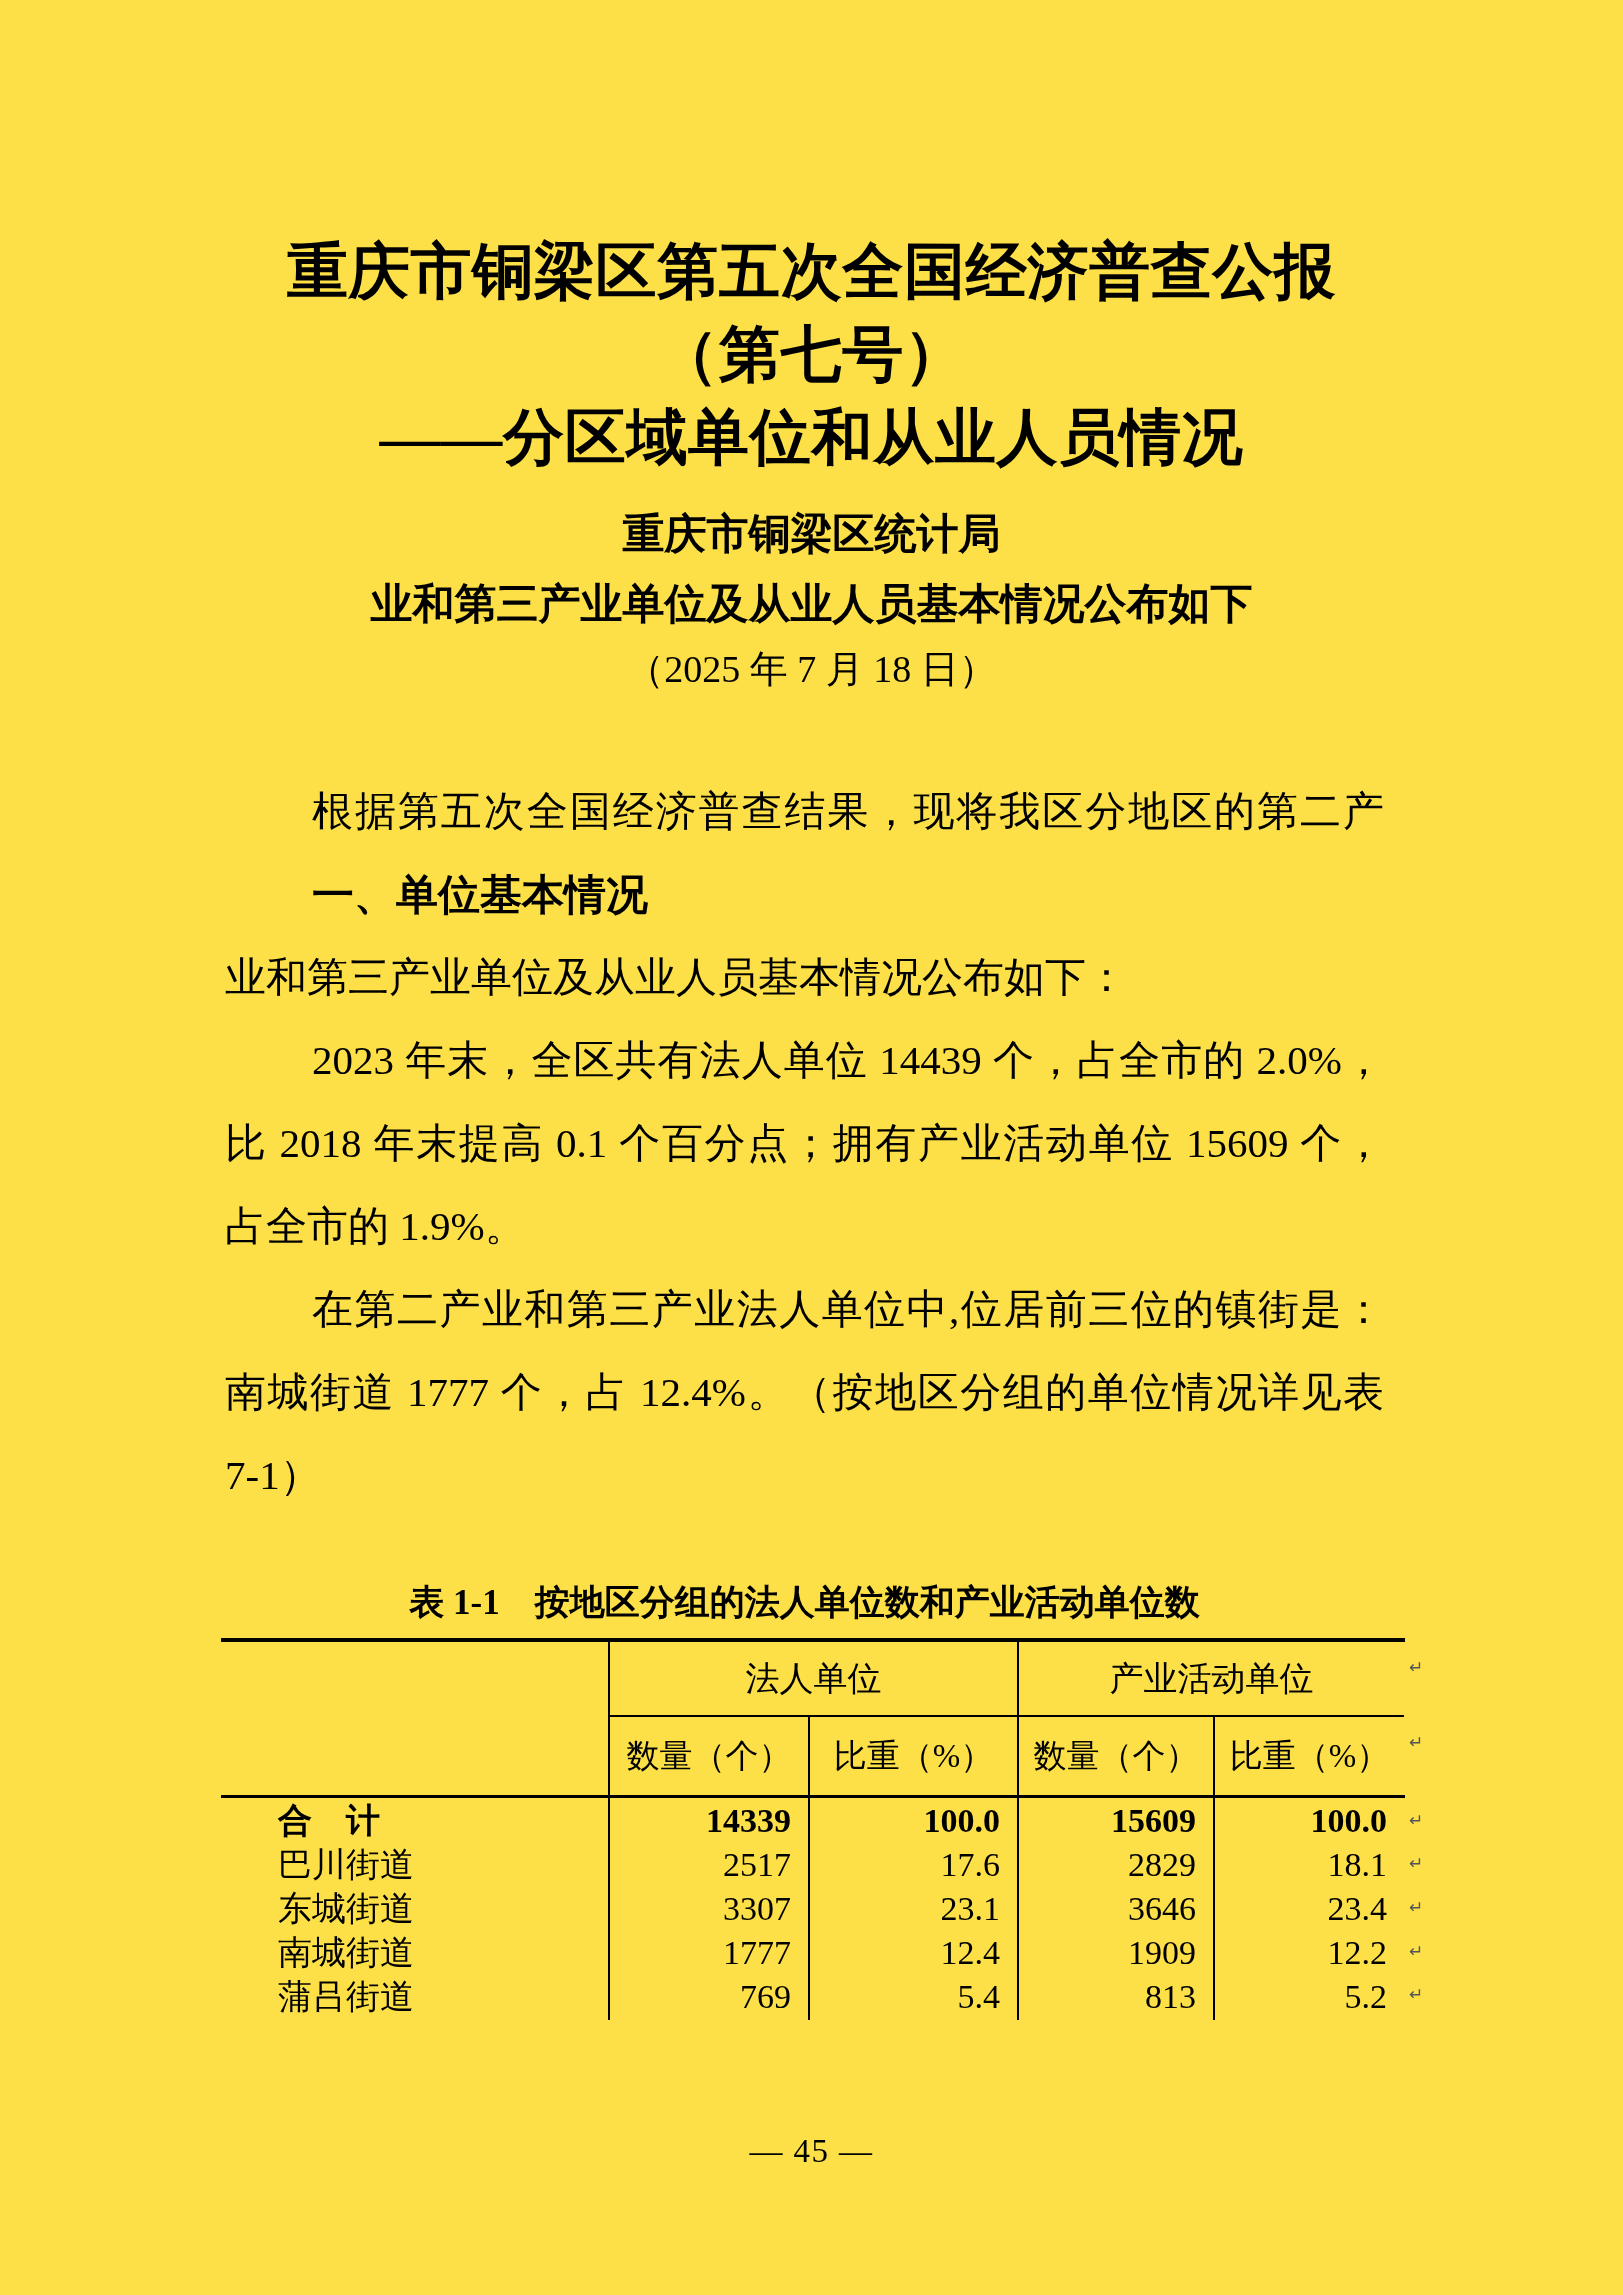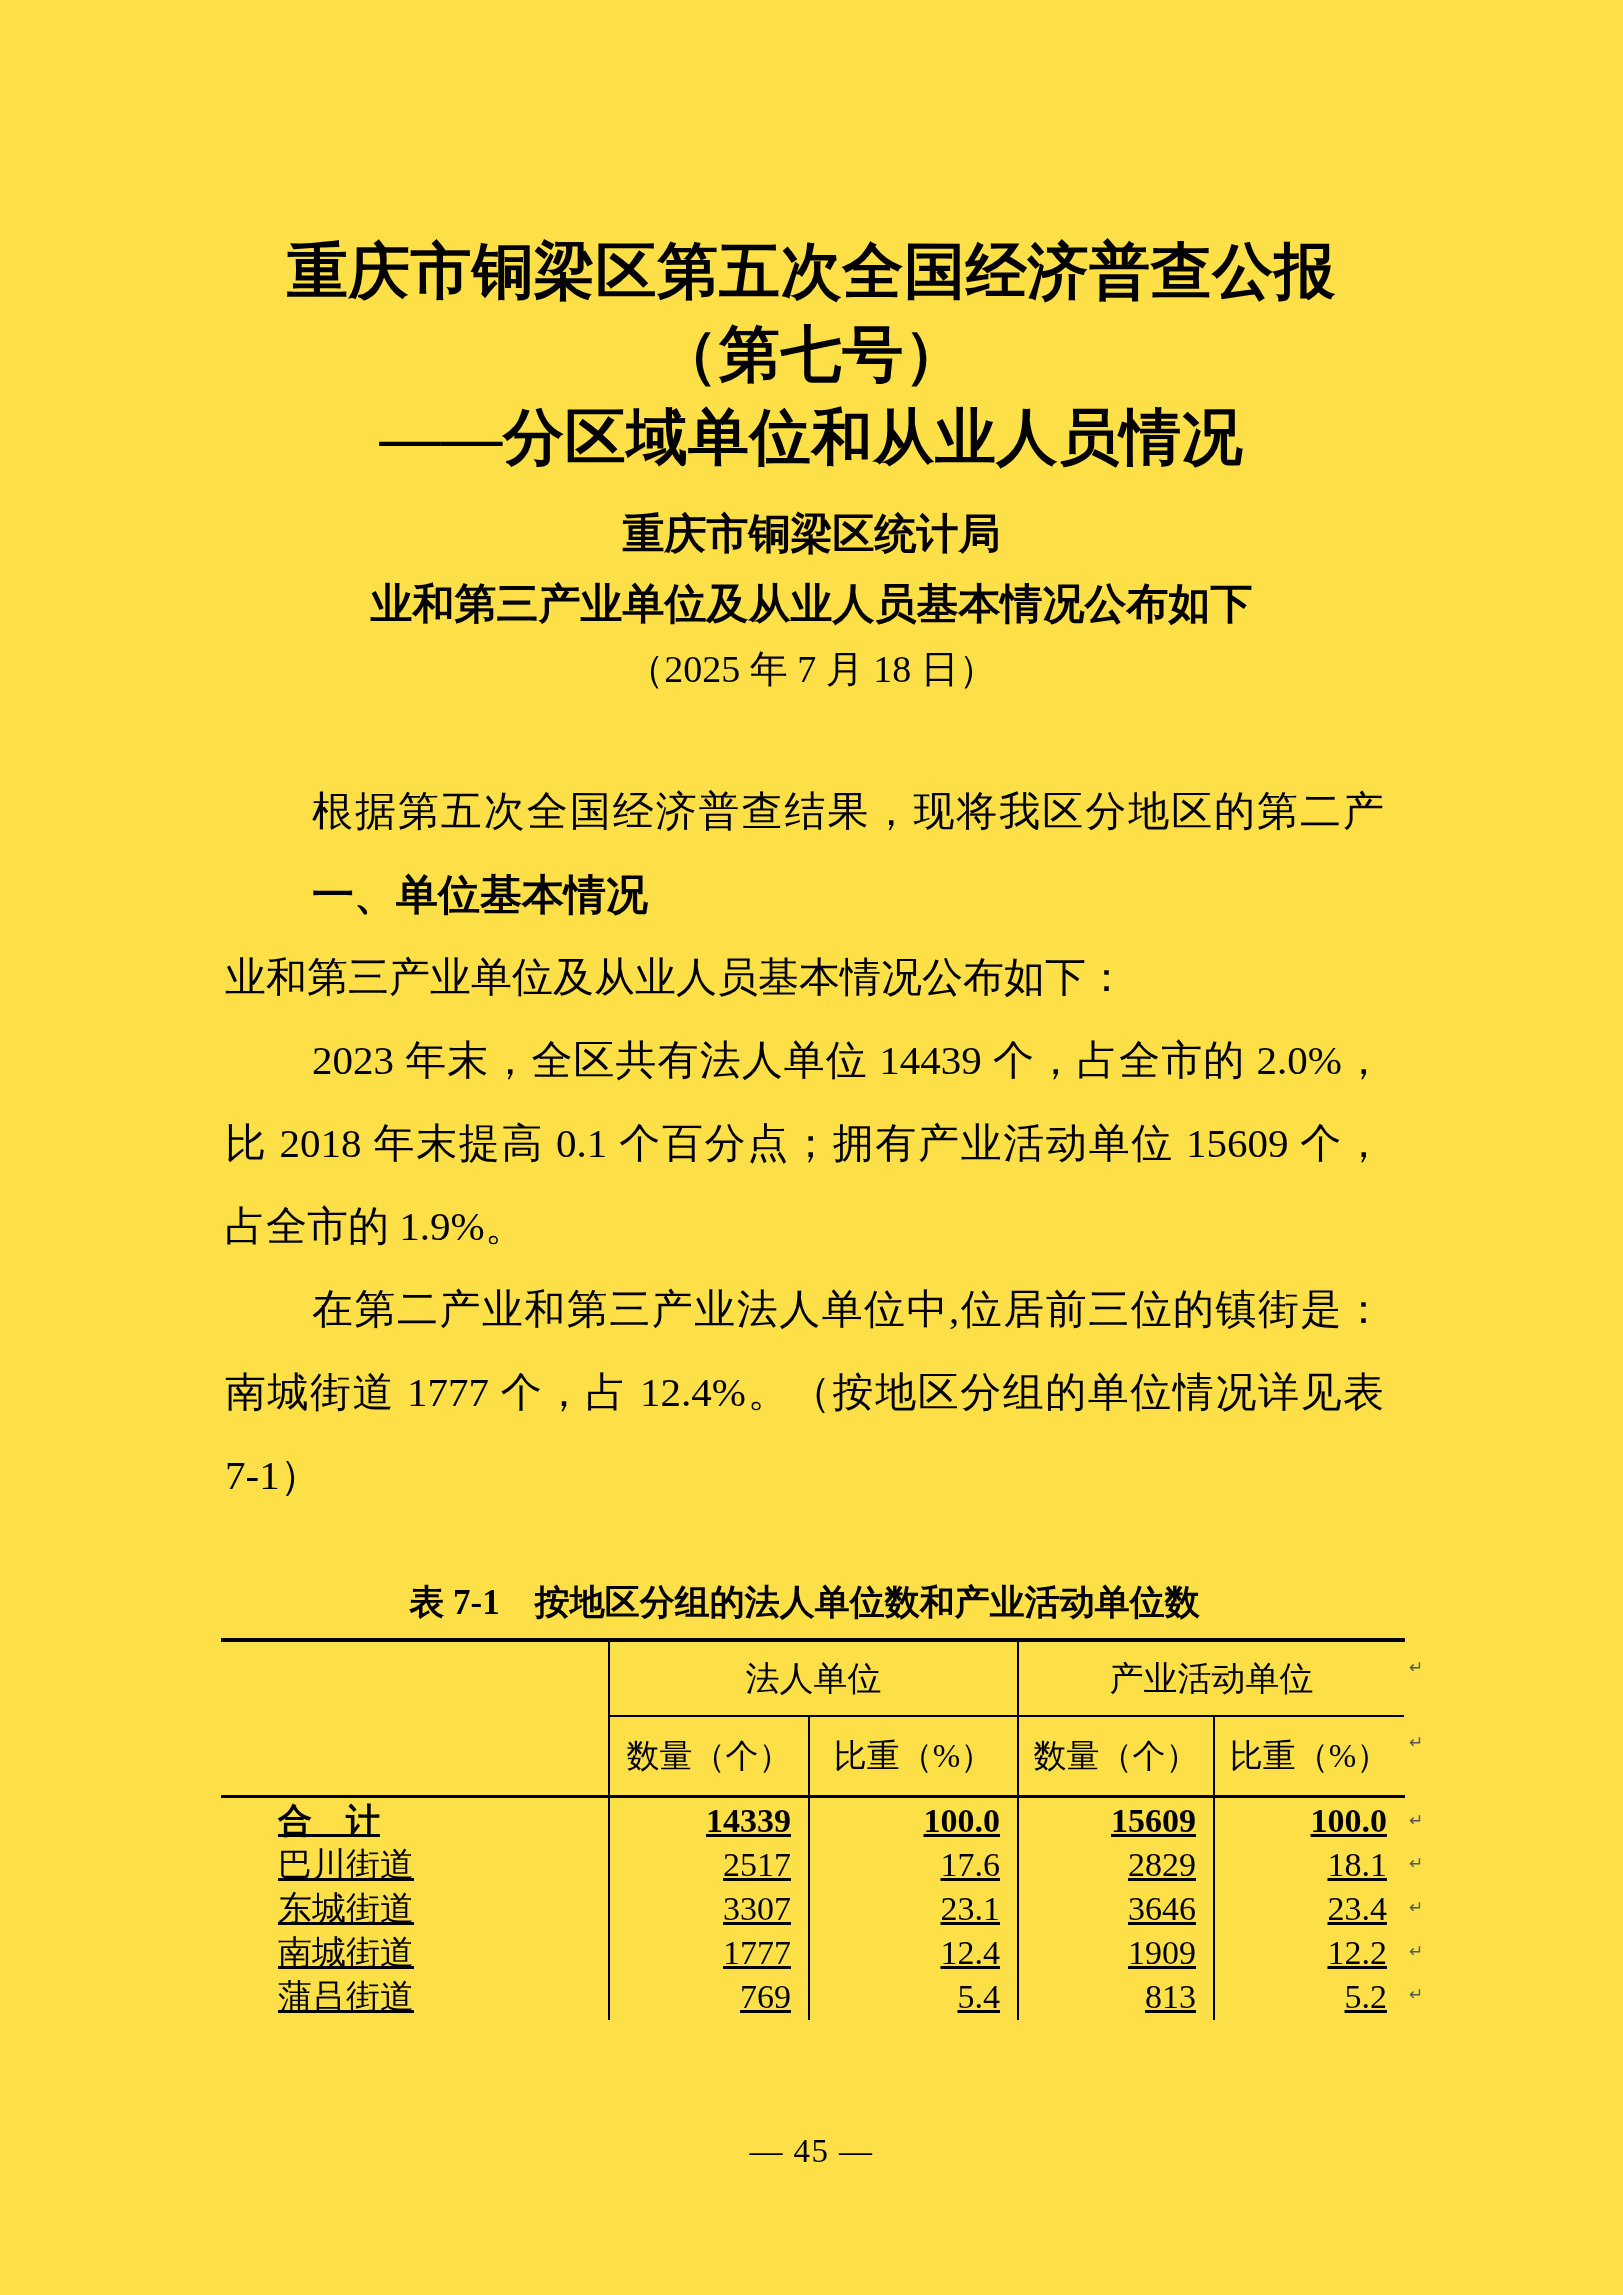--- a/index.html
+++ b/index.html
@@ -83,21 +83,20 @@
   .th-region { grid-row: 1 / 3; grid-column: 1; }
   .th-group { border-left: 2px solid #000; border-bottom: 2px solid #000; font-size: 34px; }
   .th-legal    { grid-row: 1; grid-column: 2 / 4; }
   .th-activity { grid-row: 1; grid-column: 4 / 6; }
   .th-sub { grid-row: 2; border-left: 2px solid #000; font-size: 33px; }
   .hline { height: 3.4px; background: #000; }
   .tbody-row {
     display: grid;
     grid-template-columns: 387px 200px 209px 196px 191px;
     height: 44px;
-    text-decoration: underline;
   }
   .td { display: flex; align-items: center; font-size: 34px; }
   .td-region { padding-left: 57px; justify-content: flex-start; }
   .td-num { border-left: 2px solid #000; justify-content: flex-end; padding-right: 17px; }
   .tbody-row.total .td { font-weight: bold; }
   .rmark {
     position: absolute;
     left: 1188px;
     font-size: 17px;
     color: #555;
@@ -134,21 +133,21 @@
     <div class="bline indent heading">一、单位基本情况</div>
     <div class="bline">业和第三产业单位及从业人员基本情况公布如下：</div>
     <div class="bline indent fill">2023 年末，全区共有法人单位 14439 个，占全市的 2.0%，</div>
     <div class="bline fill">比 2018 年末提高 0.1 个百分点；拥有产业活动单位 15609 个，</div>
     <div class="bline">占全市的 1.9%。</div>
     <div class="bline indent fill">在第二产业和第三产业法人单位中,位居前三位的镇街是：</div>
     <div class="bline fill">南城街道 1777 个，占 12.4%。（按地区分组的单位情况详见表</div>
     <div class="bline">7-1）</div>
   </div>
 
-  <div class="table-title">表 7-1　按地区分组的法人单位数和产业活动单位数</div>
+  <div class="table-title">表 1-1　按地区分组的法人单位数和产业活动单位数</div>
 
   <div class="tbl">
     <div class="thead">
       <div class="th th-region"></div>
       <div class="th th-group th-legal">法人单位</div>
       <div class="th th-group th-activity">产业活动单位</div>
       <div class="th th-sub">数量（个）</div>
       <div class="th th-sub">比重（%）</div>
       <div class="th th-sub">数量（个）</div>
       <div class="th th-sub">比重（%）</div>

